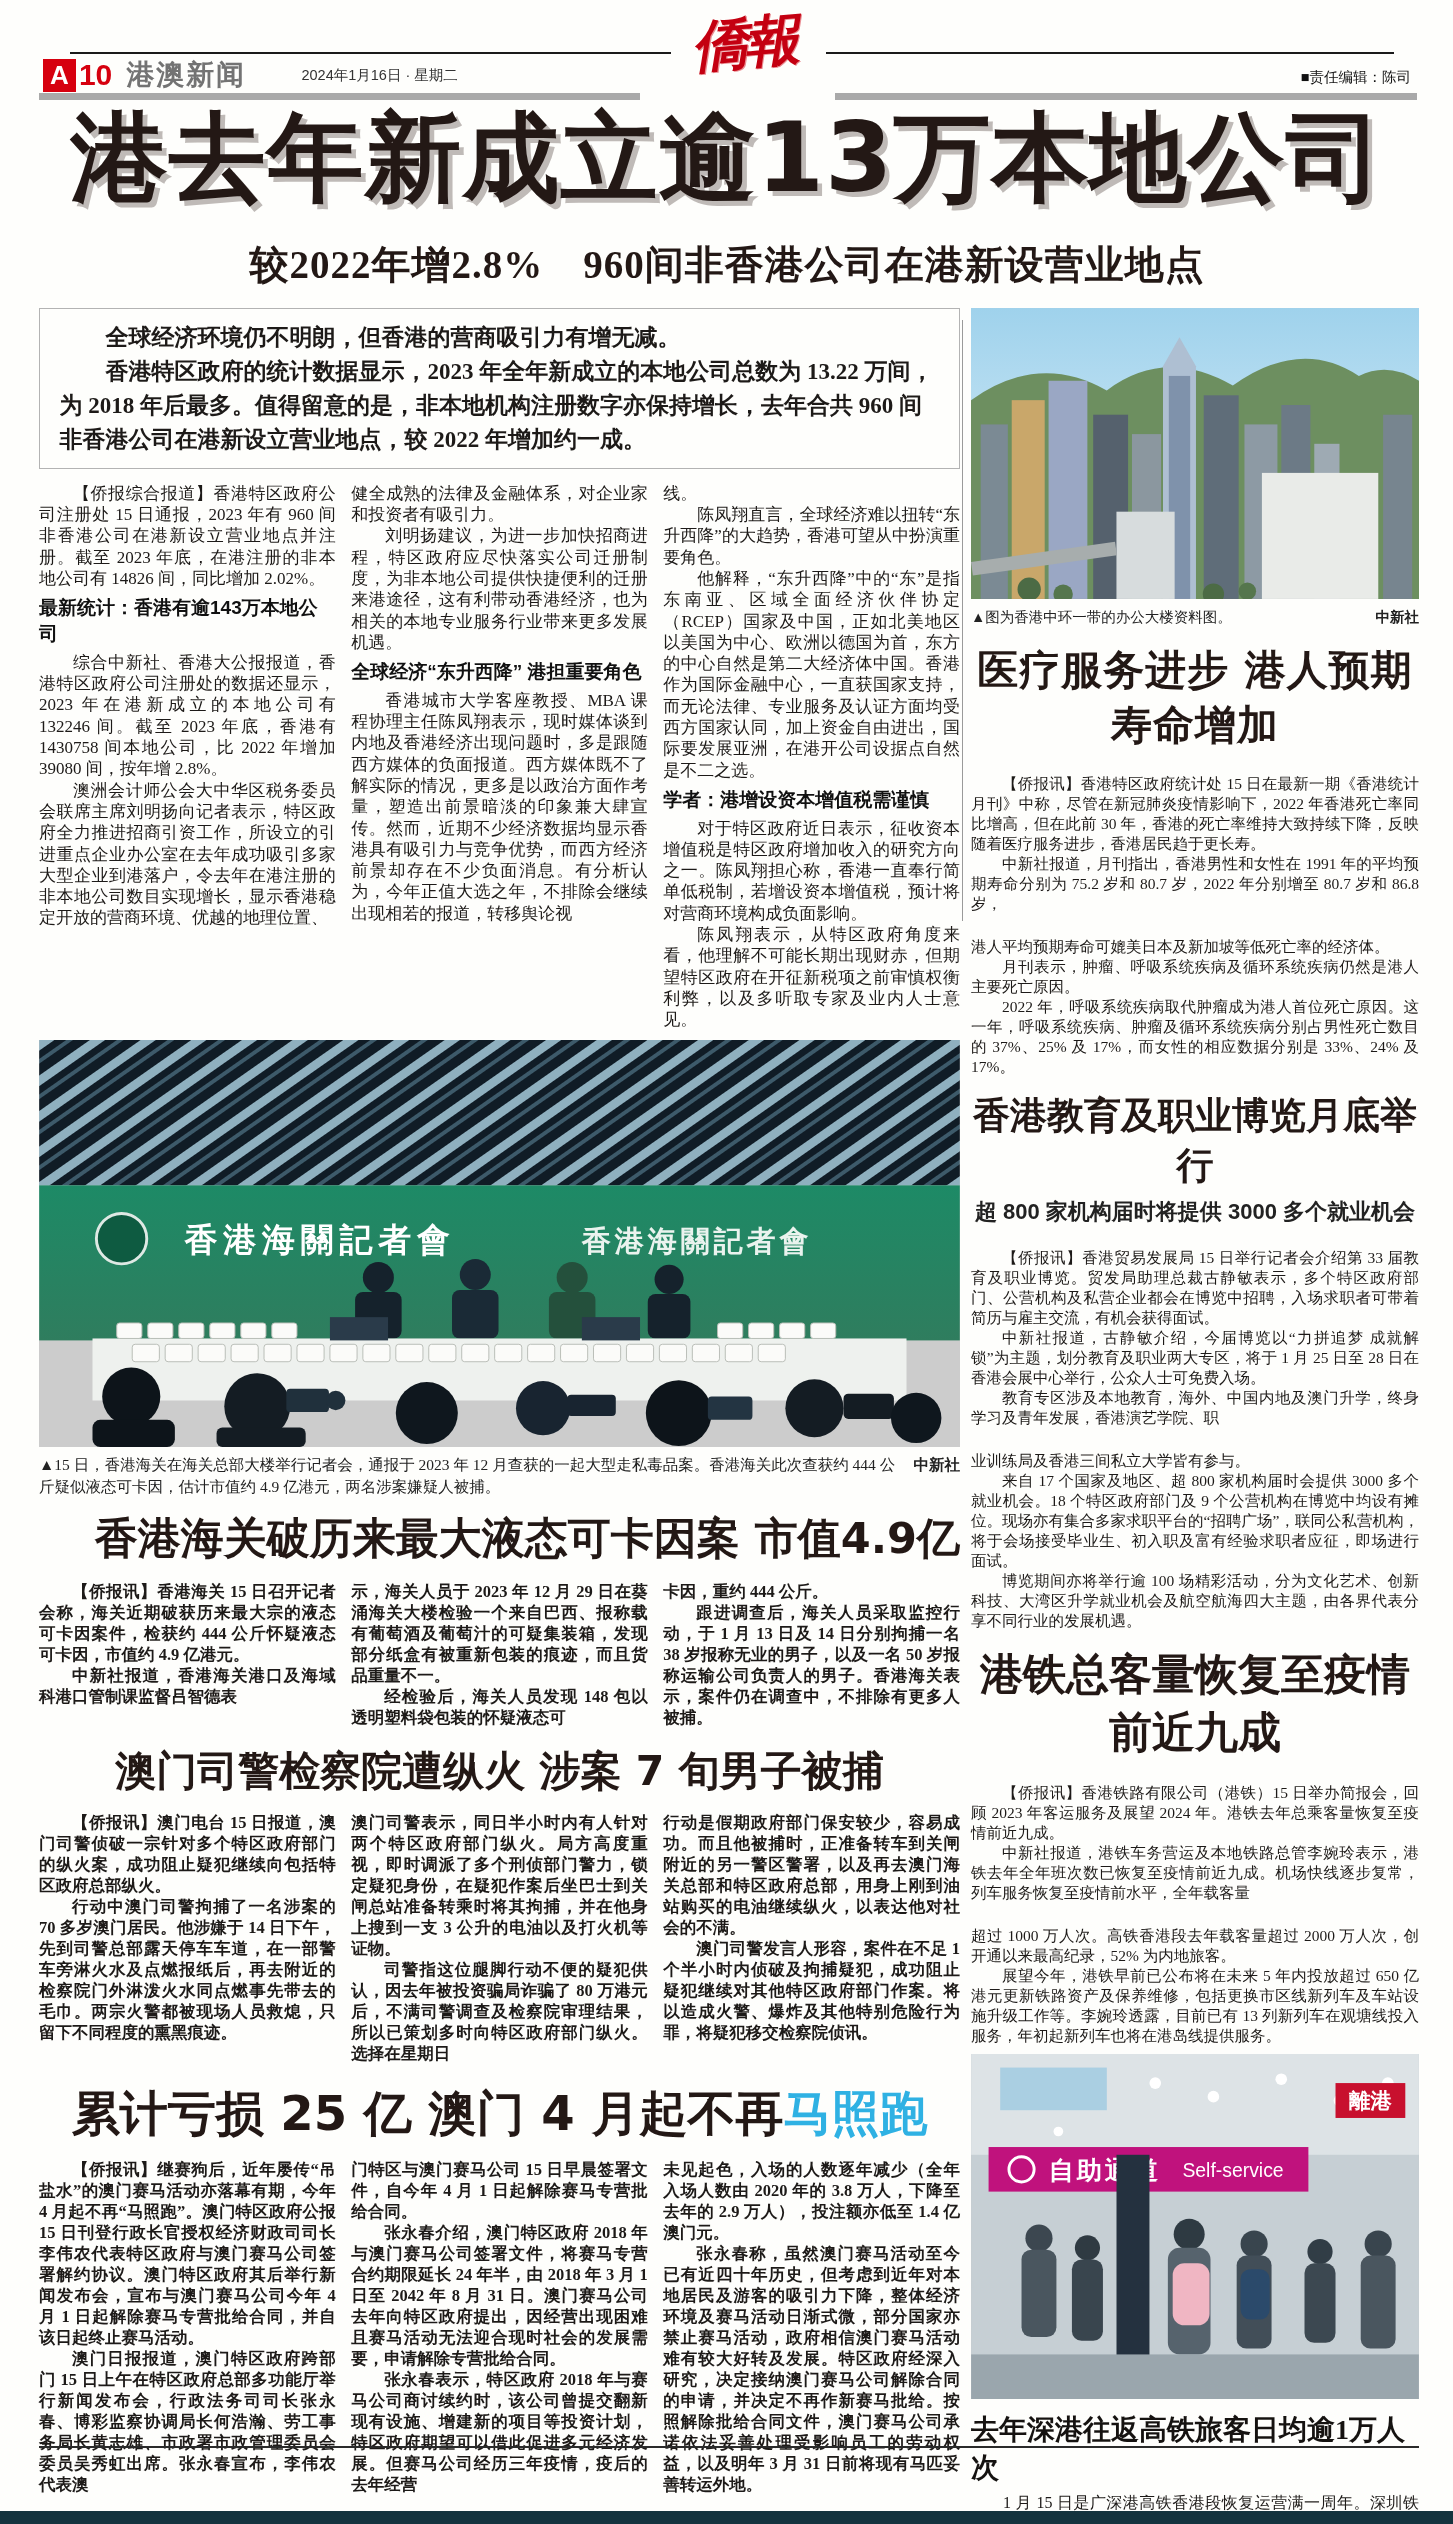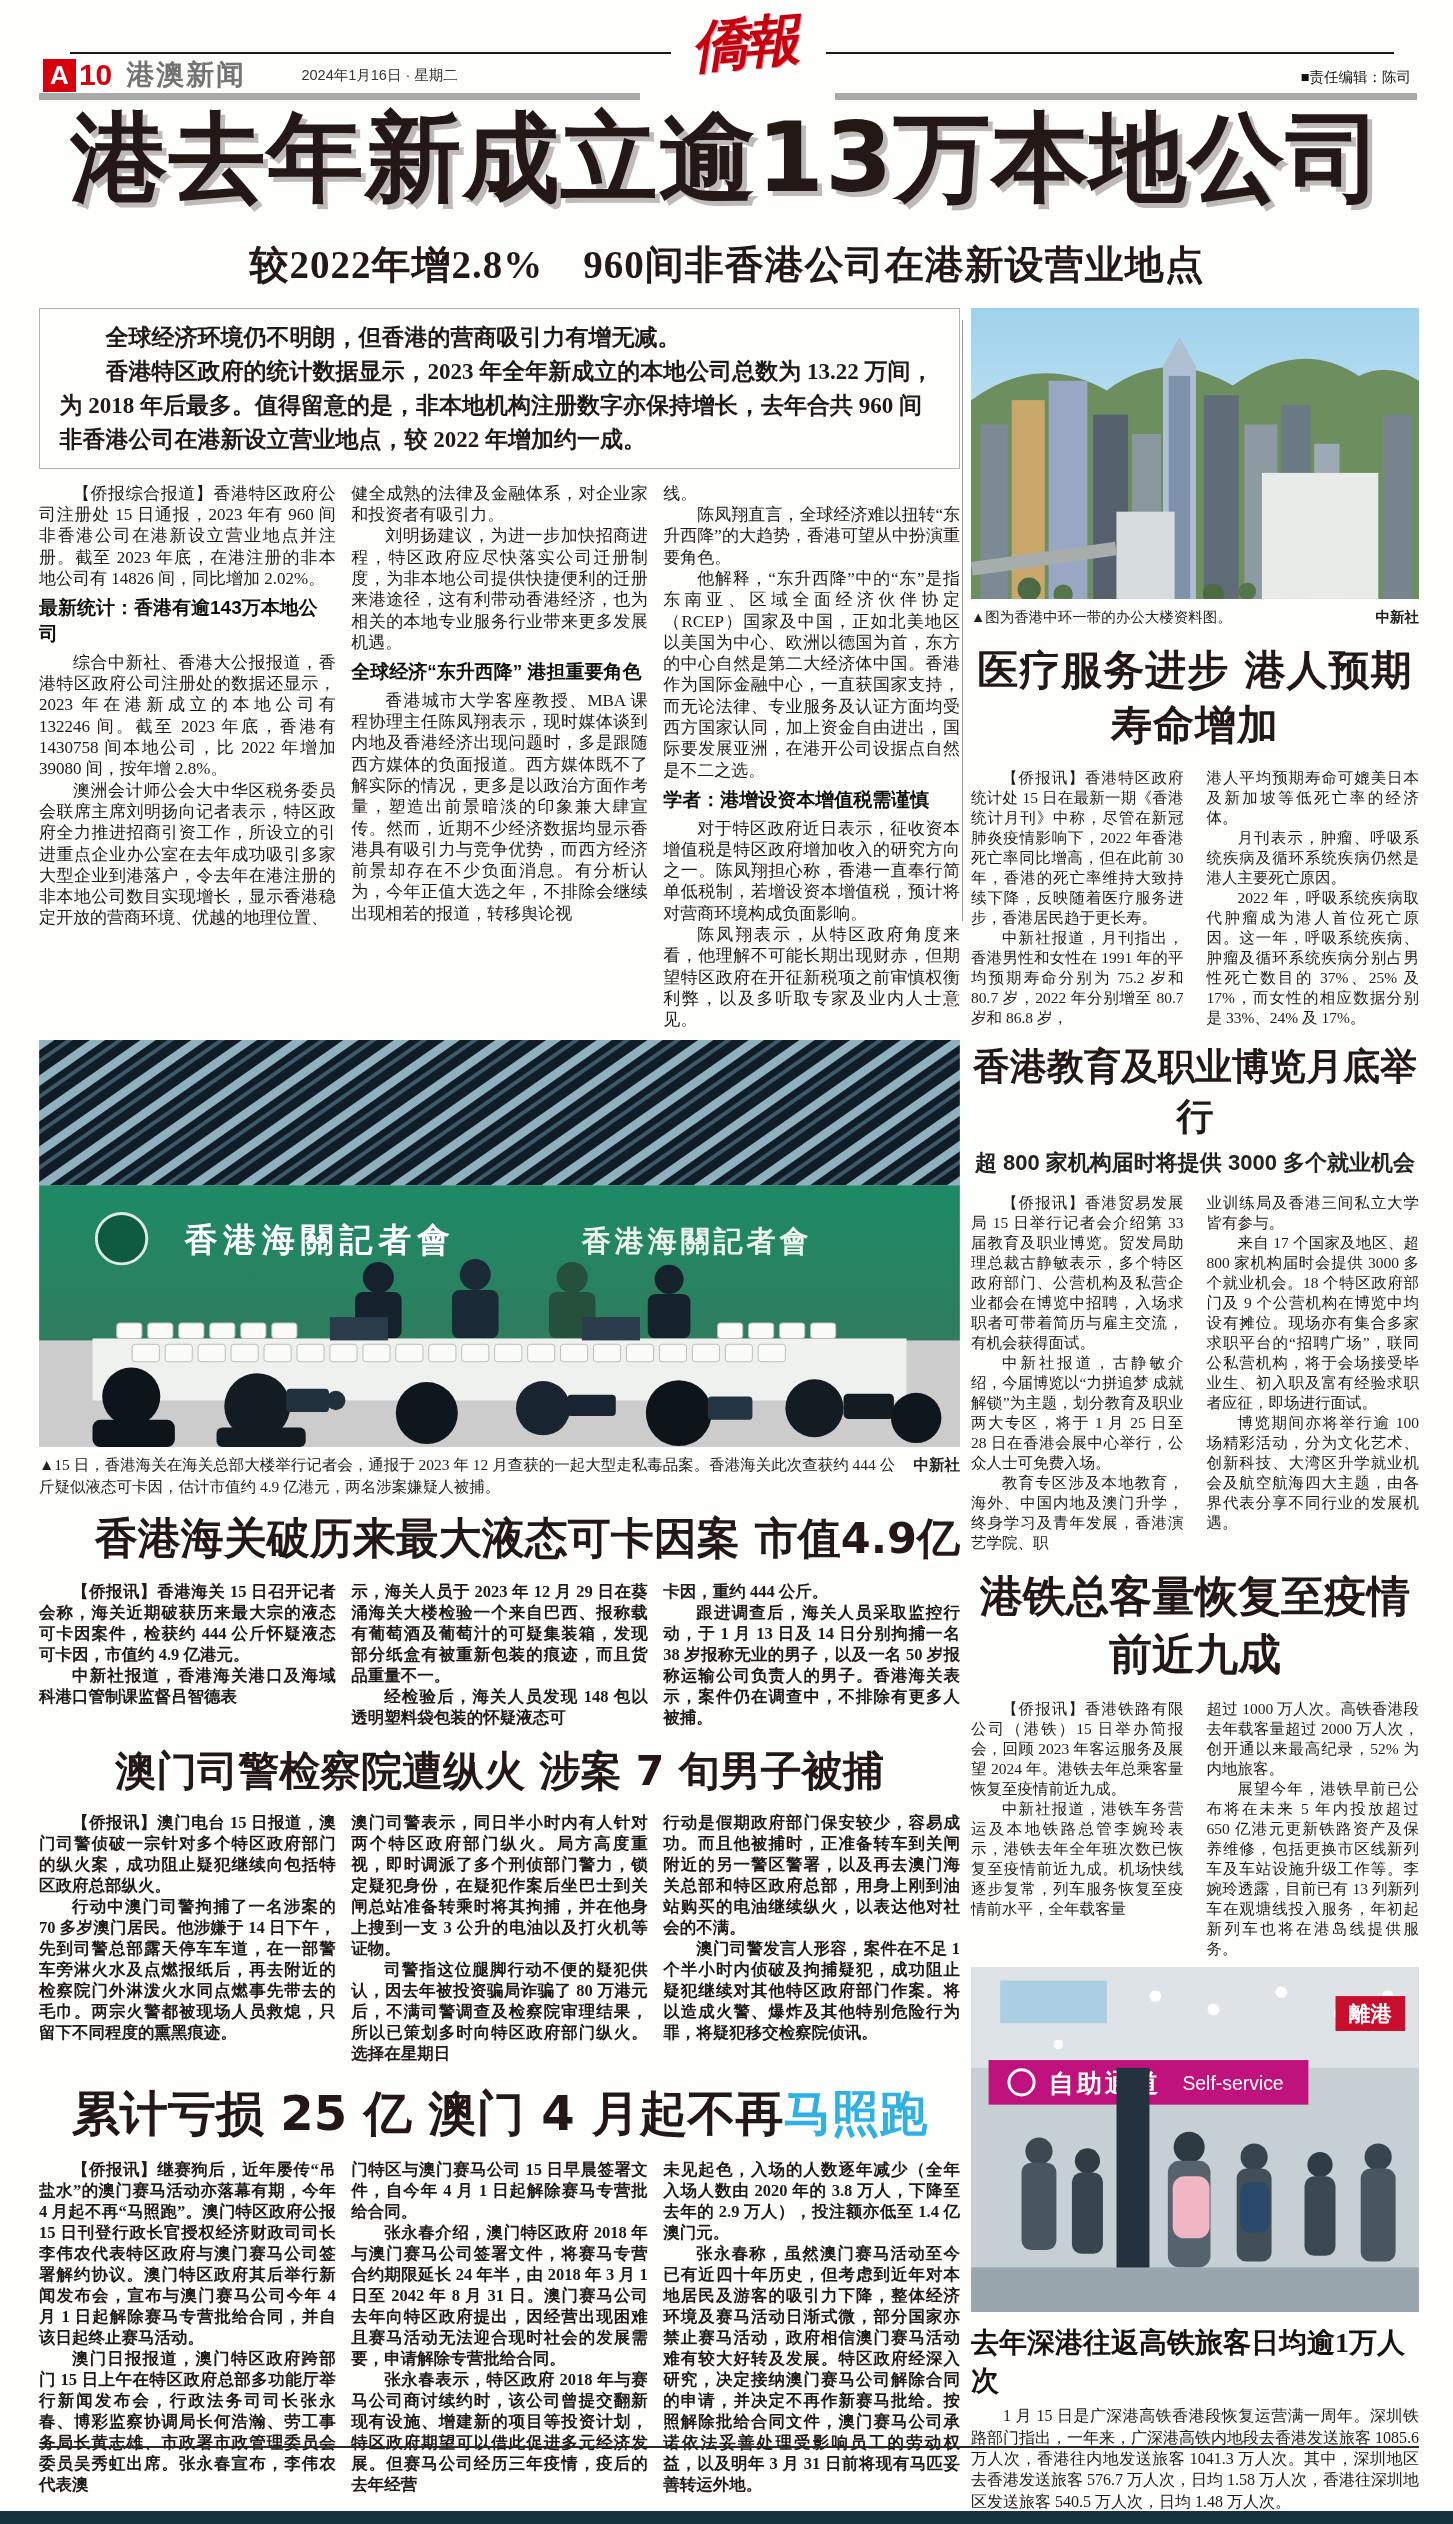--- a/index.html
+++ b/index.html
@@ -39,21 +39,21 @@
   .left-stack  { position:absolute; left:39px;  top:308px; width:921px; }
   .right-stack { position:absolute; left:971px; top:308px; width:448px; }
   .v-divider { position:absolute; left:962px; top:320px; width:1px; height:601px; background:#9a9a9a; }
 
   .lead-box { border:1.9px solid #b3b3b3; padding:11.6px 19.4px; font-weight:bold;
               font-size:23px; line-height:34px; }
   .lead-box p { text-indent:2em; }
 
   .cols3 { display:flex; gap:15.5px; margin-top:13.6px; }
   .cols3 .col { flex:1; }
-  .cols2 { display:flex; gap:23px; margin-top:15px; }
+  .cols2 { display:flex; gap:23px; margin-top:21px;flex-direction:column; }
   .cols2 .col { flex:1; }
 
   .bp { font-size:17px; line-height:21.3px; text-align:justify; text-indent:2em; }
   .bp.cont { text-indent:0; }
   .small .bp { font-size:16.5px; line-height:21px;font-weight:bold; }
   .right-stack .bp { font-size:15.5px; line-height:20px; }
   .csub { font-family:"Liberation Sans","DejaVu Sans",sans-serif; font-weight:bold;
           font-size:19px; margin:5.8px 0 4.8px; color:#111; }
 
   .photo { display:block; width:100%; background:#ccc; }

